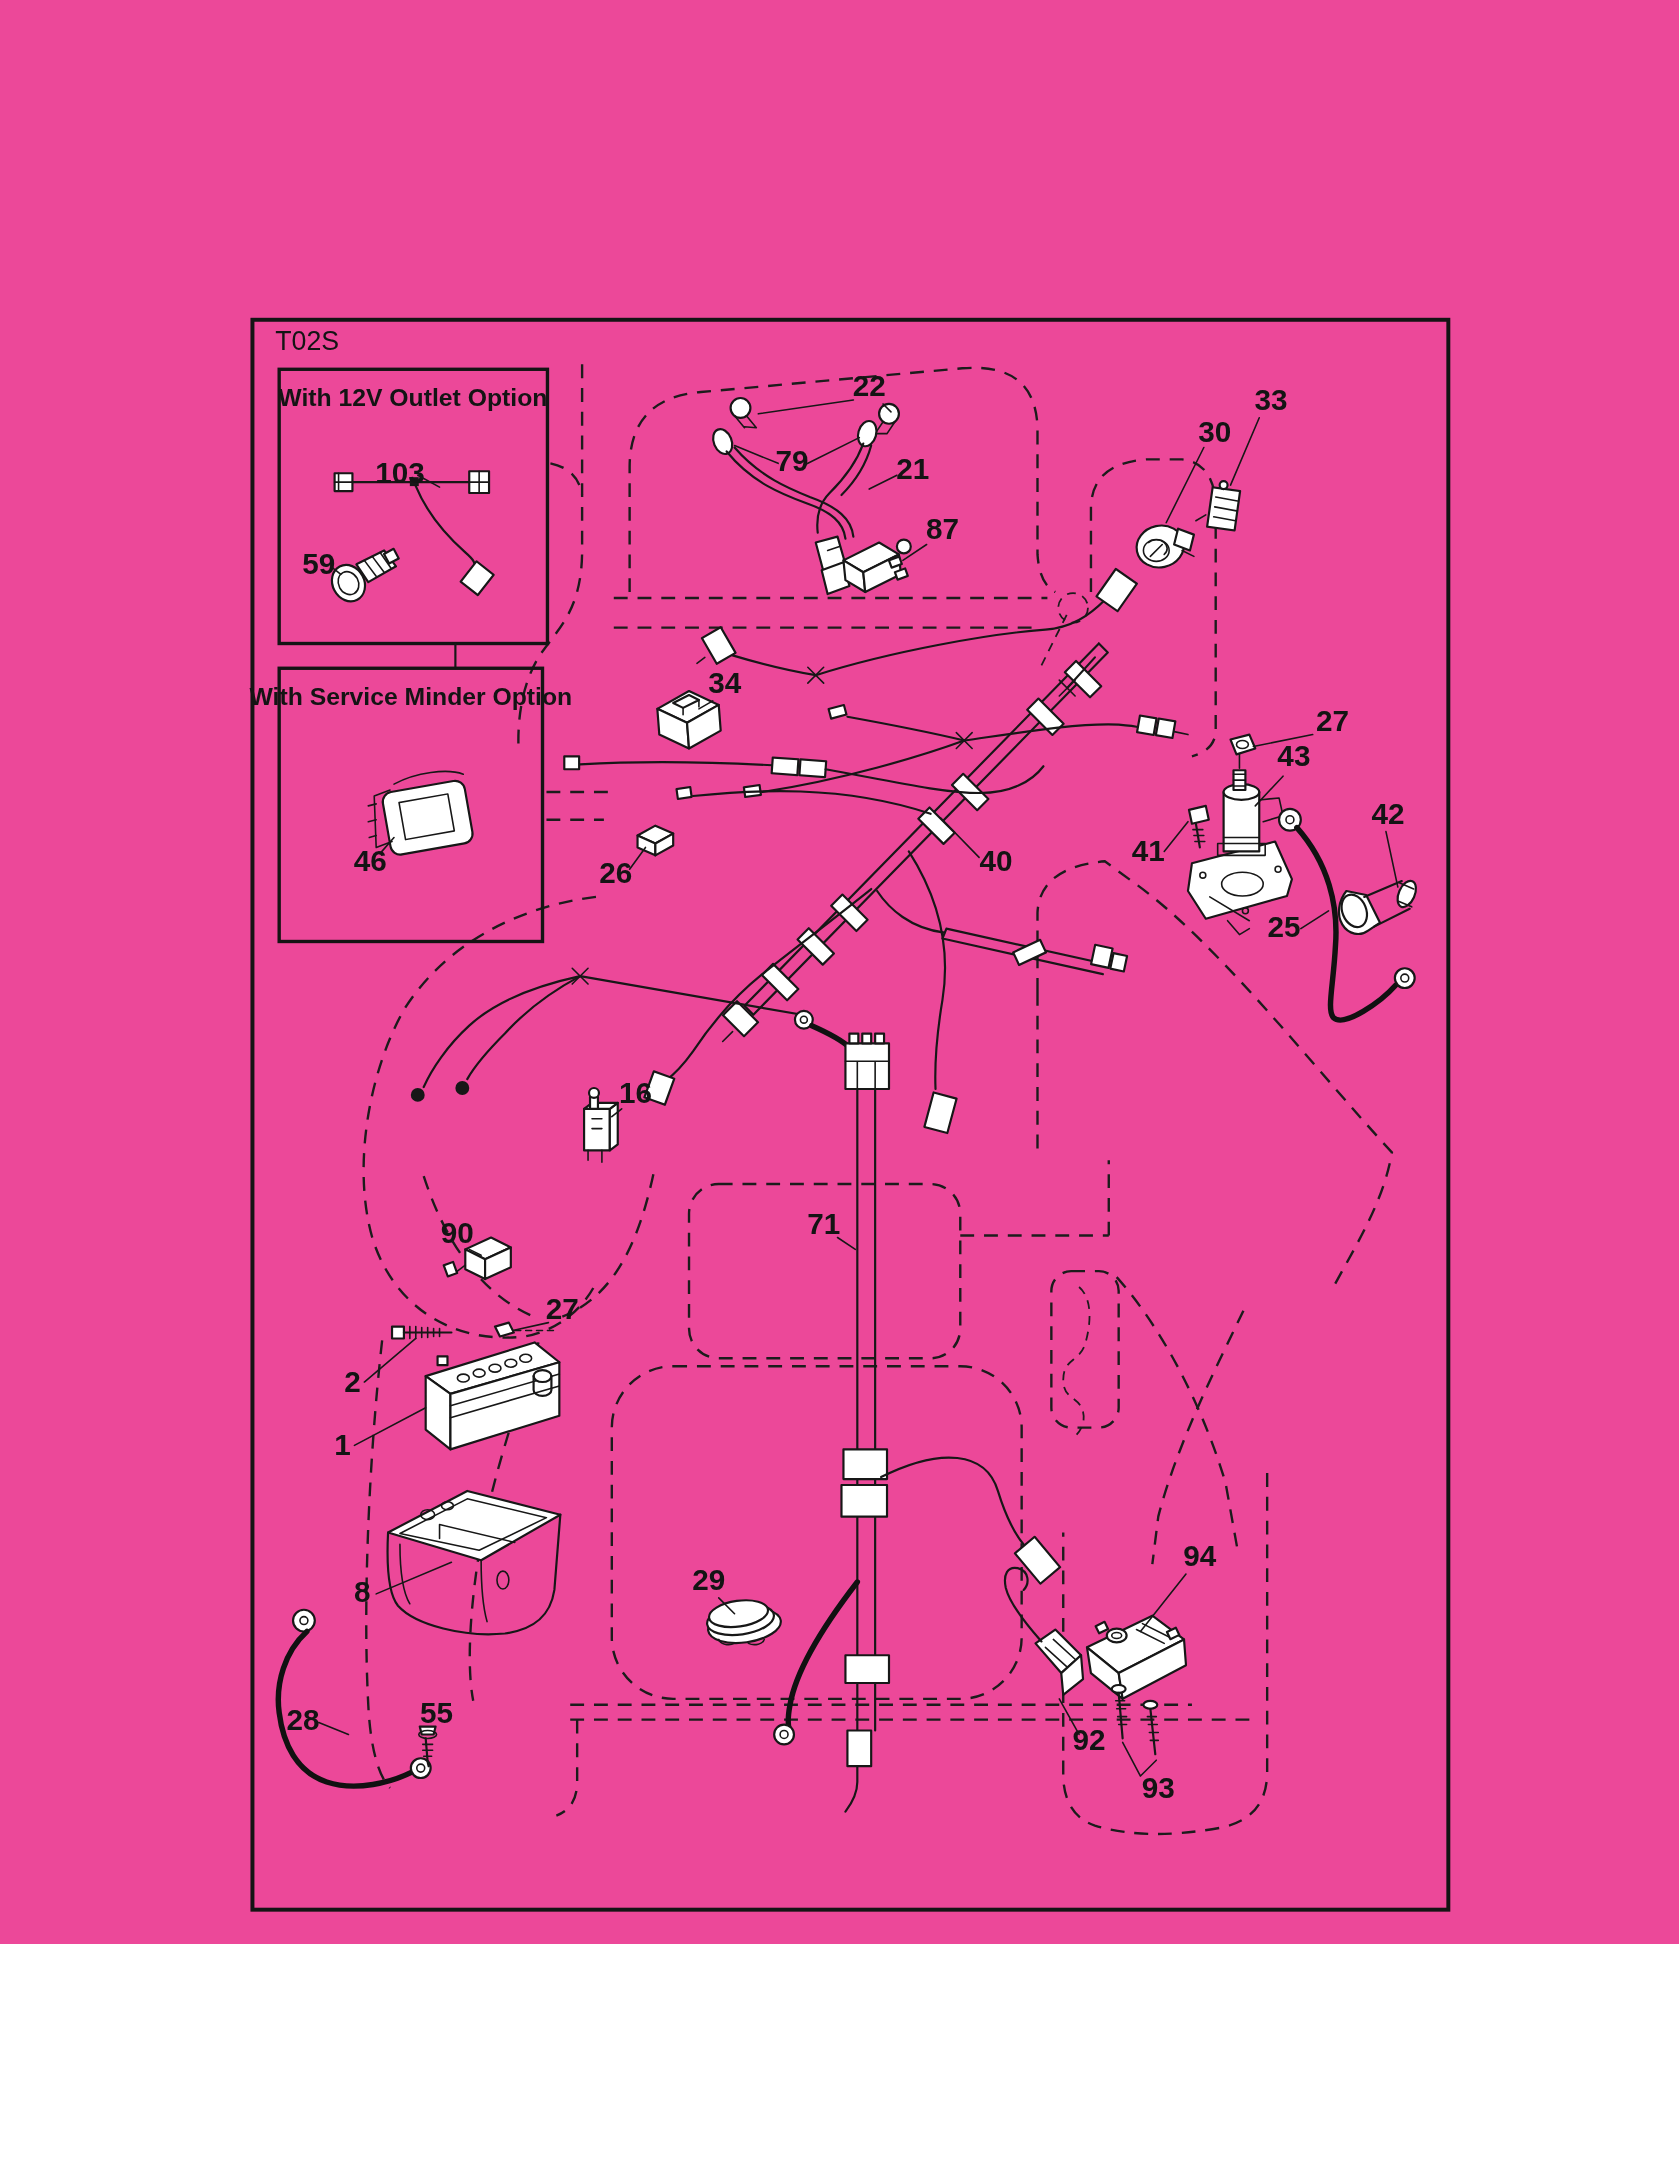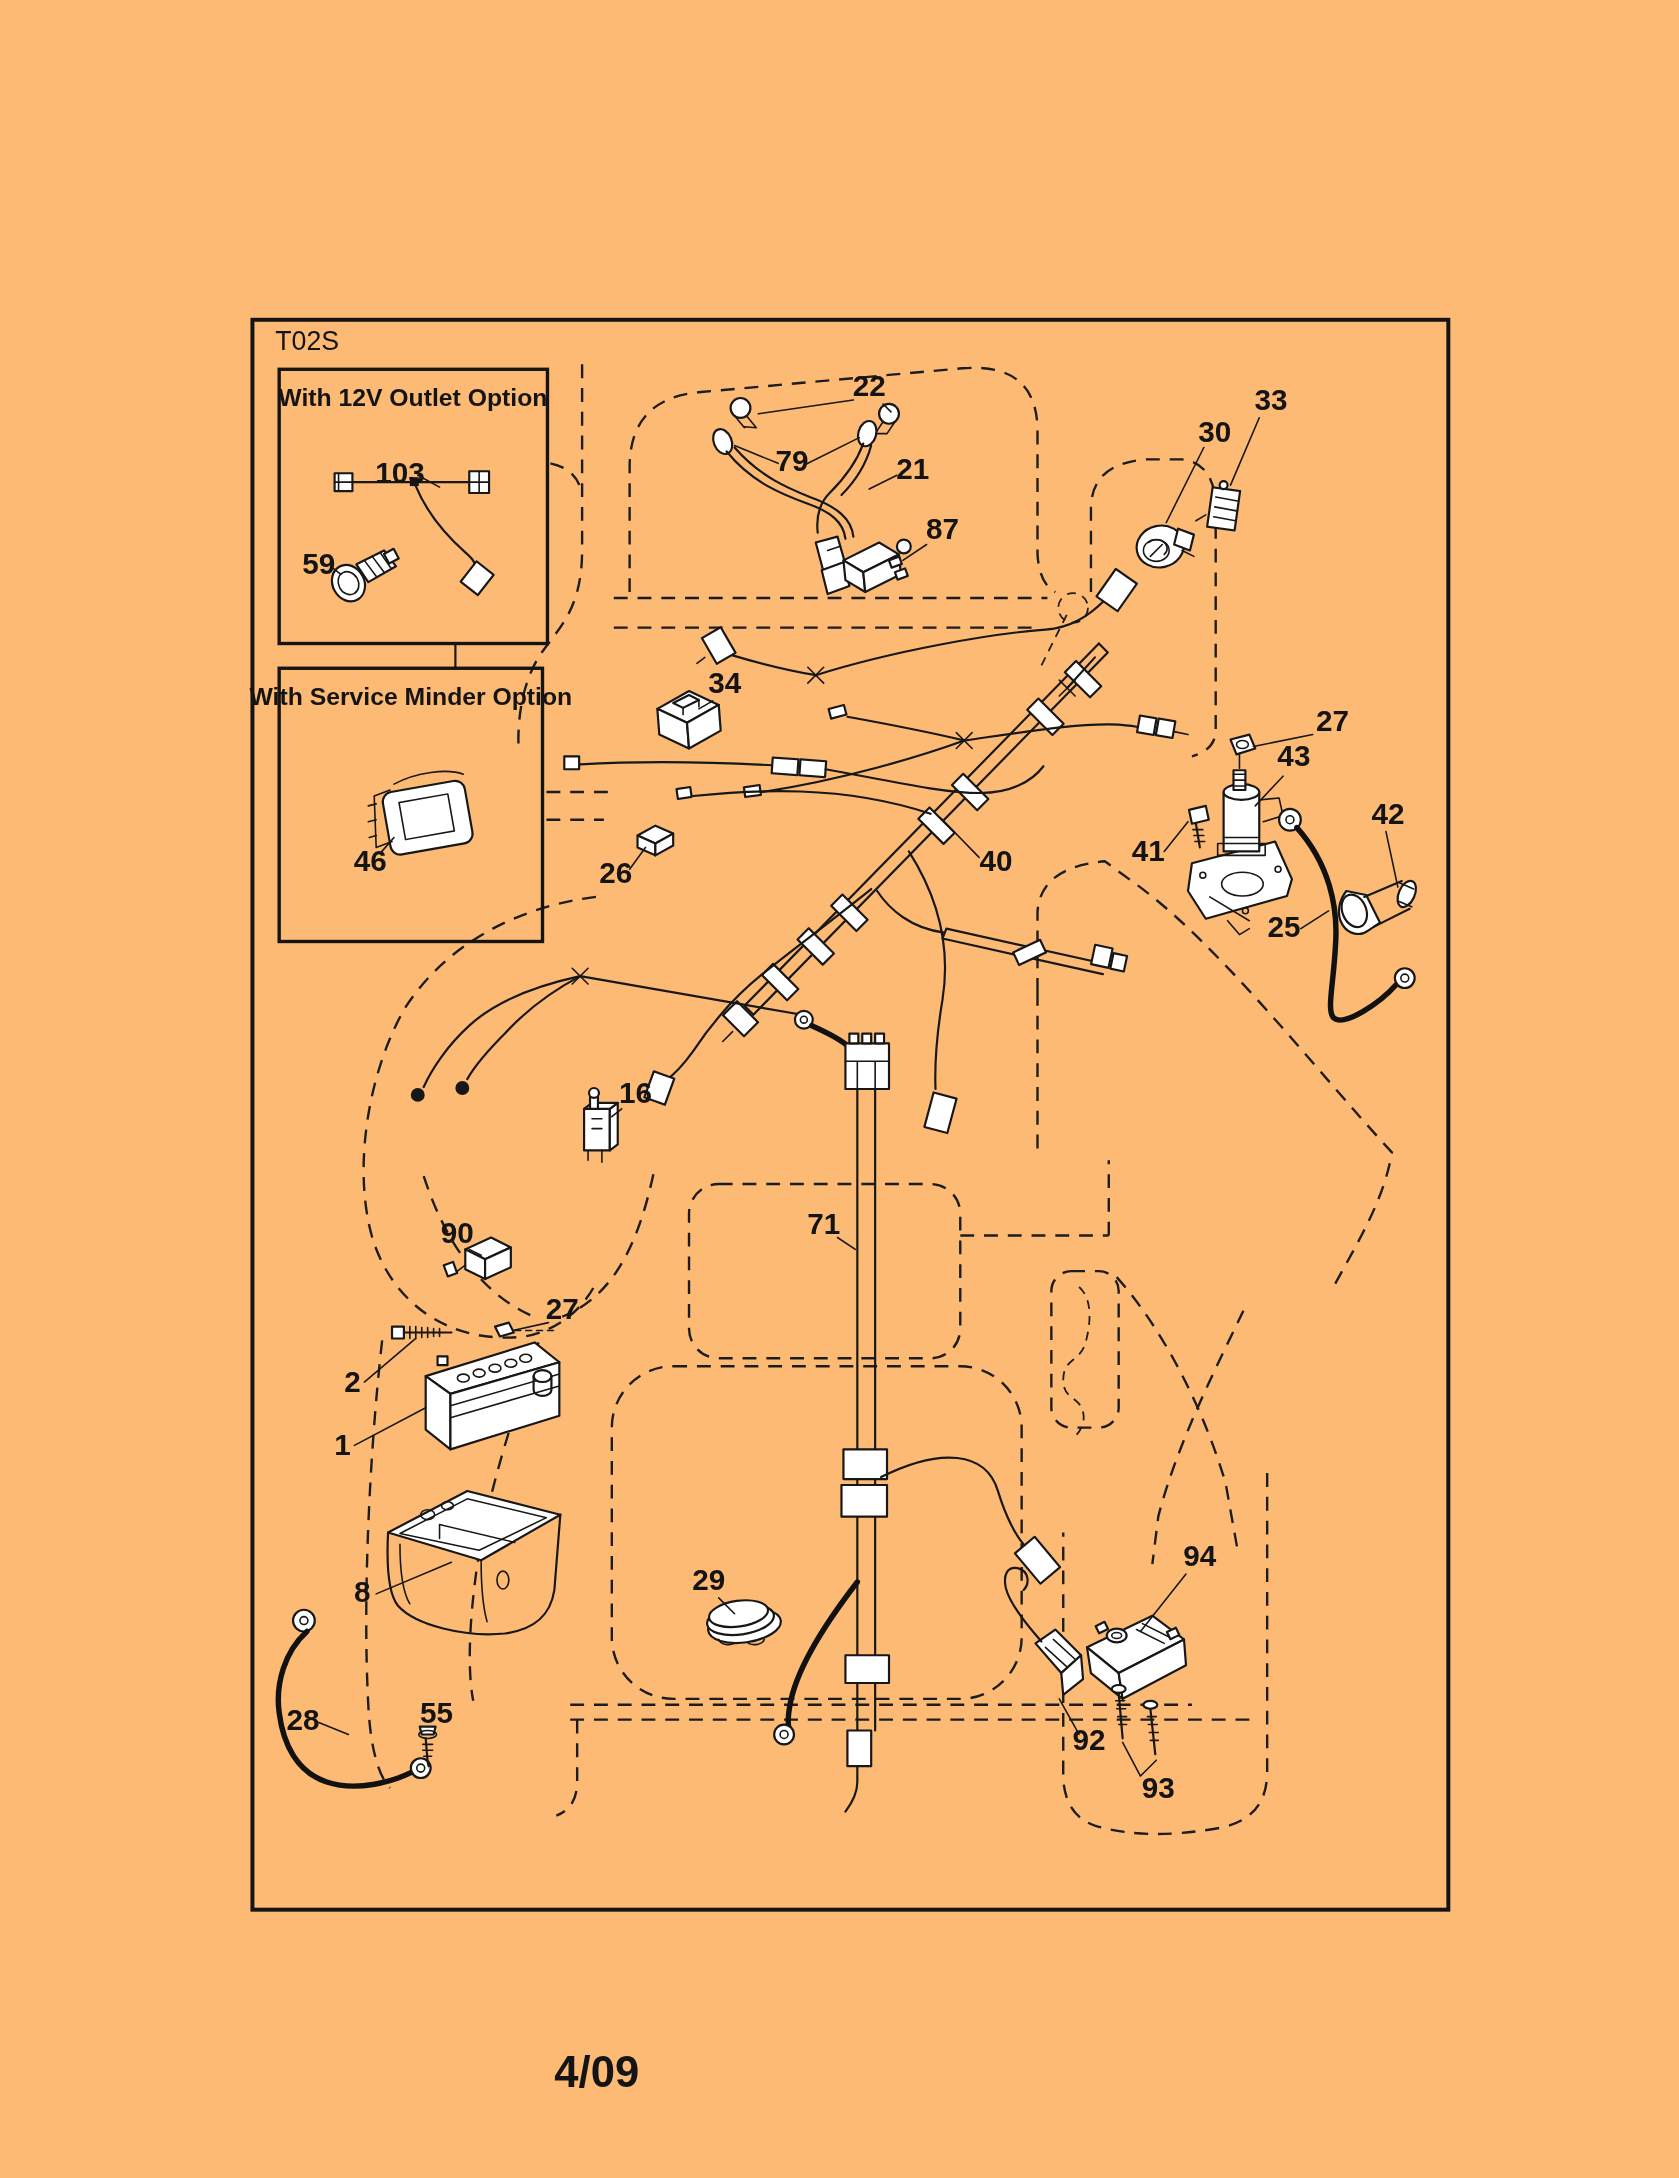--- a/index.html
+++ b/index.html
@@ -1,16 +1,16 @@
 <!DOCTYPE html>
 <html><head>
 <meta charset="utf-8">
 <style>
   html,body{margin:0;padding:0;background:#ffffff;}
-  .stage{position:relative;width:1679px;height:2178px;background:#fdba74;font-family:"Liberation Sans",sans-serif;}
+  .stage{position:relative;width:1679px;height:1944px;background:#ec4899;font-family:"Liberation Sans",sans-serif;}
   svg{position:absolute;left:0;top:0;}
   .w{fill:none;stroke:#171717;stroke-width:2.2;stroke-linecap:round;stroke-linejoin:round;}
   .w15{fill:none;stroke:#171717;stroke-width:1.6;stroke-linecap:round;stroke-linejoin:round;}
   .thk{fill:none;stroke:#111;stroke-width:5.5;stroke-linecap:round;}
   .dash{fill:none;stroke:#1c1c1c;stroke-width:2.4;stroke-dasharray:14 10;stroke-linecap:butt;}
   .dashf{fill:none;stroke:#1c1c1c;stroke-width:1.8;stroke-dasharray:9 7;}
   .box{fill:none;stroke:#141414;stroke-width:3.4;}
   .border{fill:none;stroke:#141414;stroke-width:4;}
   .lbl{font:bold 30px "Liberation Sans",sans-serif;fill:#141414;}
   .ttl{font:bold 25px "Liberation Sans",sans-serif;fill:#141414;}

